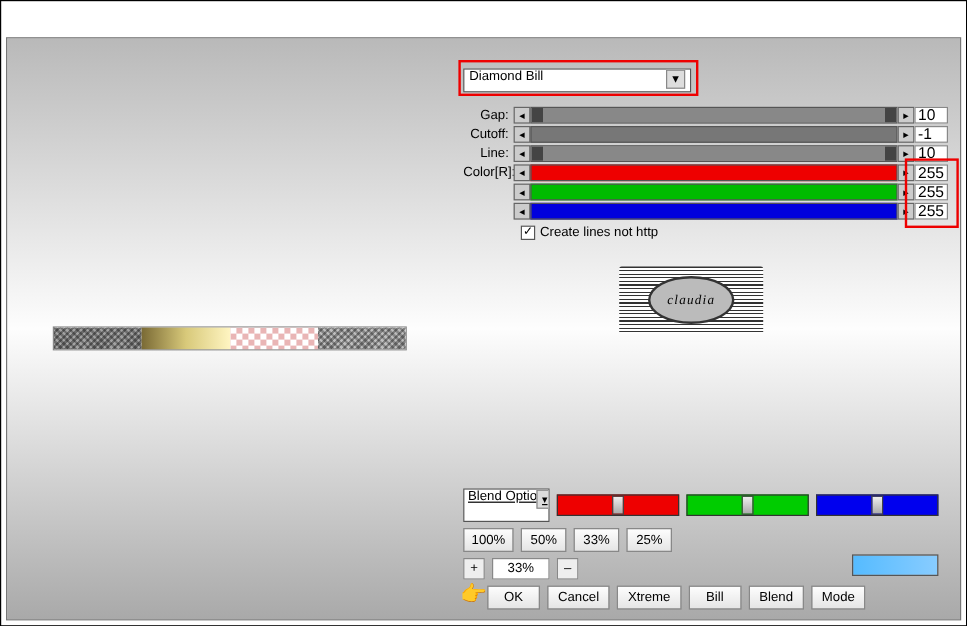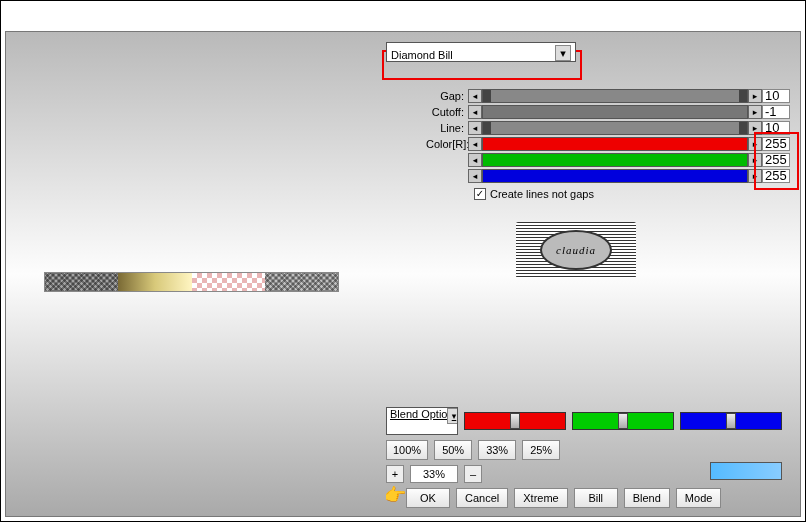--- a/index.html
+++ b/index.html
@@ -10,23 +10,23 @@
   .closebtn{position:absolute;right:4px;top:3px;width:40px;height:18px;background:linear-gradient(#e77,#c33);border:1px solid #911;border-radius:3px;color:#fff;text-align:center;line-height:15px;font-weight:bold;cursor:pointer;}
   .client{position:absolute;left:4px;right:4px;top:30px;bottom:4px;border:1px solid #777;background:linear-gradient(#b9b9b9 0%,#fdfdfd 50%,#a9a9a9 100%);}
   .preview-strip{position:absolute;left:38px;top:240px;width:295px;height:20px;display:flex;border:1px solid #888;}
   .preview-strip>div{flex:1;height:100%;}
   .pA{background:repeating-linear-gradient(45deg,#888 0 2px,#ccc 2px 4px),repeating-linear-gradient(-45deg,#888 0 2px,#ccc 2px 4px);background-blend-mode:multiply;}
   .pB{background:linear-gradient(90deg,#7a6a35,#d8c97a,#fff5c2);}
   .pC{background:repeating-conic-gradient(#e9b5b5 0 25%,#fff 0 50%);background-size:10px 10px;}
   .pD{background:repeating-linear-gradient(45deg,#999 0 2px,#ddd 2px 4px),repeating-linear-gradient(-45deg,#999 0 2px,#ddd 2px 4px);background-blend-mode:multiply;}
   .panel{position:absolute;left:380px;top:8px;right:10px;height:175px;}
   .hi-red{border:2px solid #e00;position:absolute;}
-  .dropdown{position:absolute;left:0;top:2px;width:190px;height:20px;border:1px solid #555;background:#fff;display:flex;align-items:flex-end;padding:0 4px;}
+  .dropdown{position:absolute;left:0;top:17px;width:190px;height:20px;border:1px solid #555;background:#fff;display:flex;align-items:flex-start;padding:0 4px;}
   .dropdown .arrow{margin-left:auto;width:16px;height:16px;background:#ddd;border:1px solid #888;text-align:center;line-height:14px;}
-  .rows{position:absolute;left:0;top:48px;right:0;margin-left:40px;}
+  .rows{position:absolute;left:0;top:48px;right:0;}
   .row{display:flex;align-items:center;height:16px;margin-bottom:0;}
   .row .lbl{width:42px;text-align:right;padding-right:4px;color:#000;}
   .sbtn{width:14px;height:14px;background:#ccc;border:1px solid #666;font-size:9px;line-height:12px;text-align:center;cursor:pointer;}
   .bar{flex:1;height:14px;border:1px solid #555;background:#555;}
   .valbox{width:28px;height:14px;border:1px solid #888;background:#fff;font-size:13px;padding:0 2px;line-height:12px;}
   .checkbox{display:inline-flex;align-items:center;gap:4px;margin-left:48px;margin-top:4px;}
   .checkbox .cb{width:12px;height:12px;border:1px solid #555;background:#fff;text-align:center;line-height:10px;font-size:10px;}
   .logo{position:absolute;left:510px;top:190px;width:120px;height:56px;background:repeating-linear-gradient(#333 0 1px,#fff 1px 3px);display:flex;align-items:center;justify-content:center;border-radius:2px;}
   .logo .oval{width:72px;height:40px;border:2px solid #333;border-radius:50%;background:#bbb;display:flex;align-items:center;justify-content:center;font-style:italic;font-family:Georgia,serif;letter-spacing:1px;}
   .controls{position:absolute;left:380px;right:18px;bottom:8px;}
@@ -103,21 +103,21 @@
         </div>
         <div class="row">
           <span class="lbl"></span>
           <span class="sbtn">◂</span>
           <div class="bar" style="background:#00d;"></div>
           <span class="sbtn">▸</span>
           <span class="valbox">255</span>
         </div>
         <div class="checkbox">
           <span class="cb">✓</span>
-          <span>Create lines not gaps</span>
+          <span>Create lines not http</span>
         </div>
       </div>
       <div class="hi-red" style="right:-9px;top:92px;width:45px;height:58px;"></div>
     </div>
 
     <div class="logo">
       <div class="oval">claudia</div>
     </div>
 
     <div class="controls">

